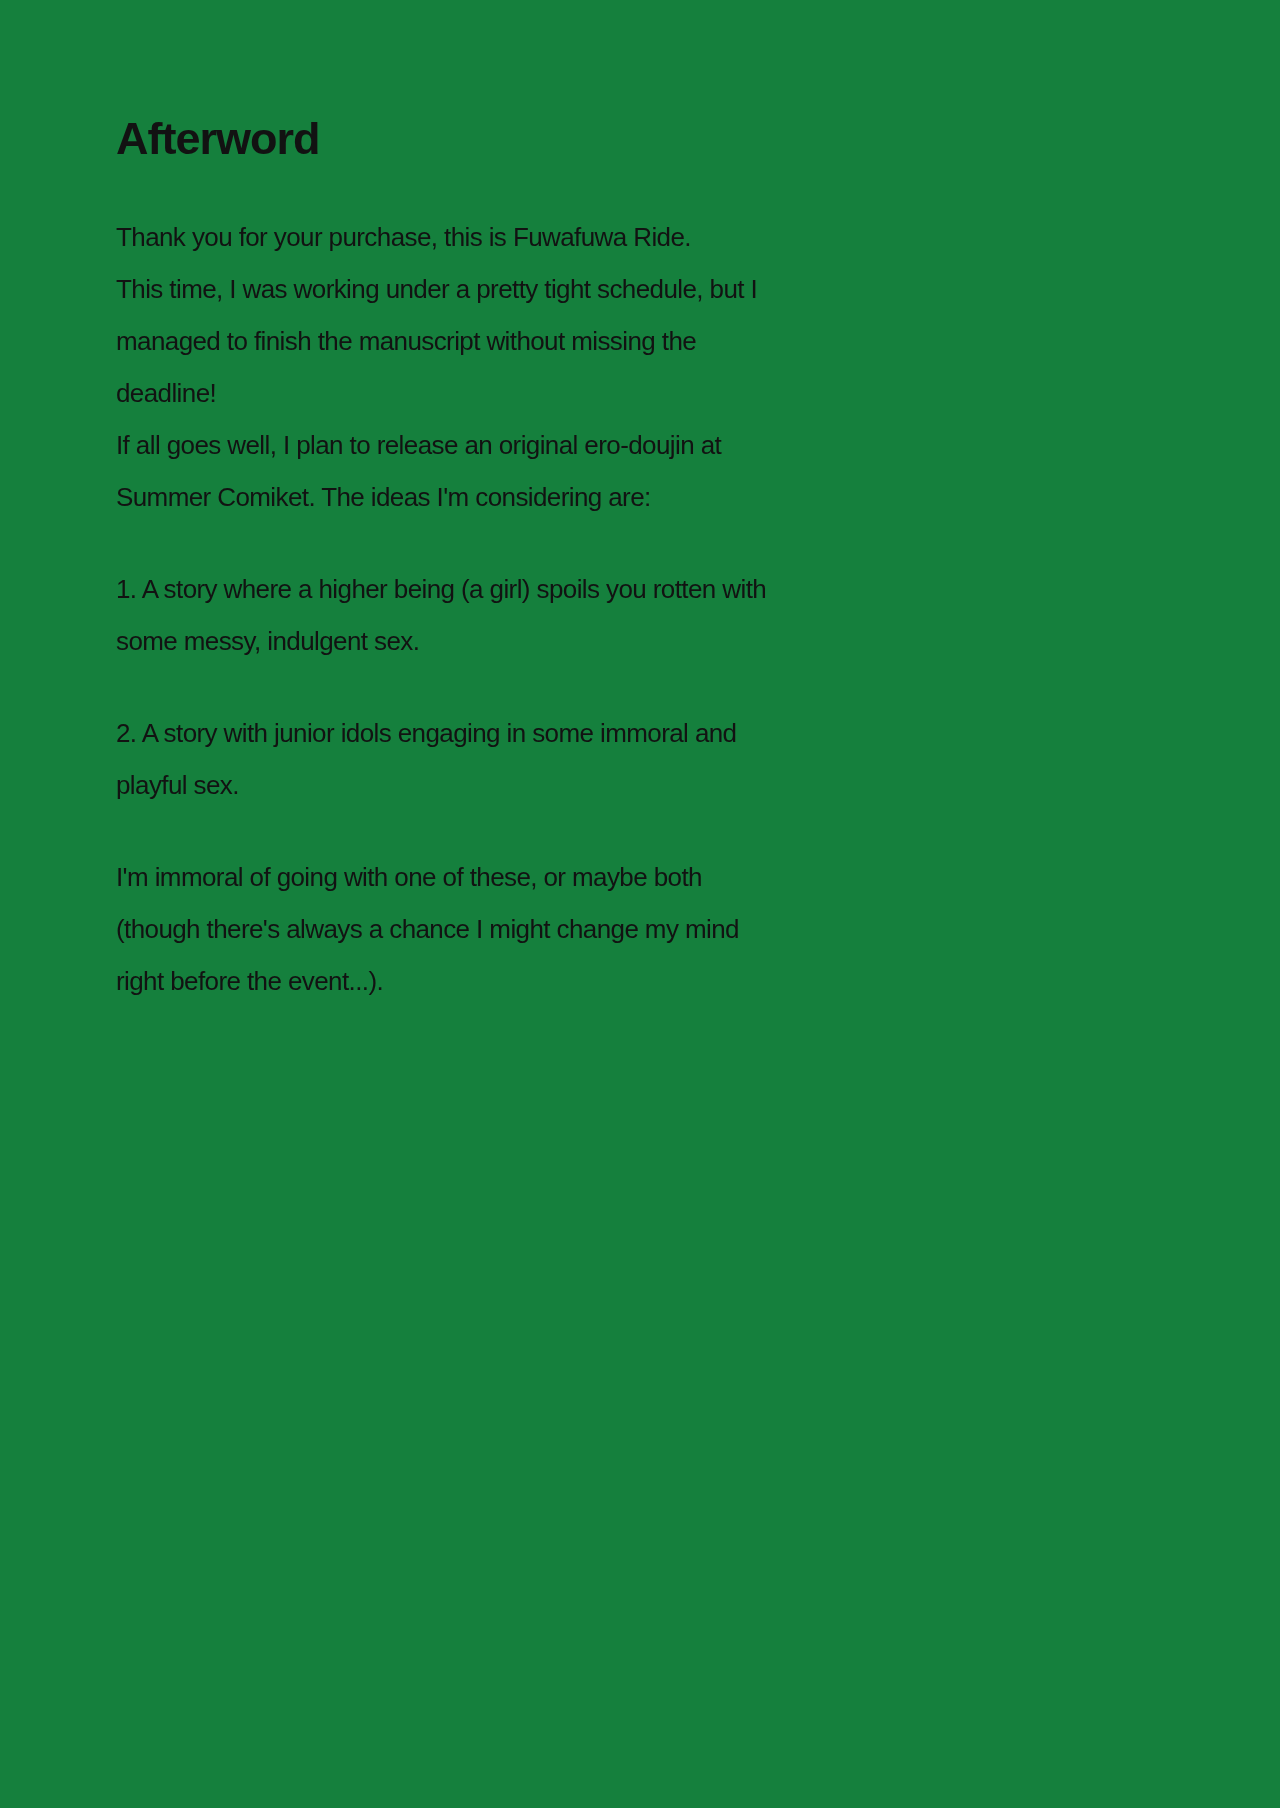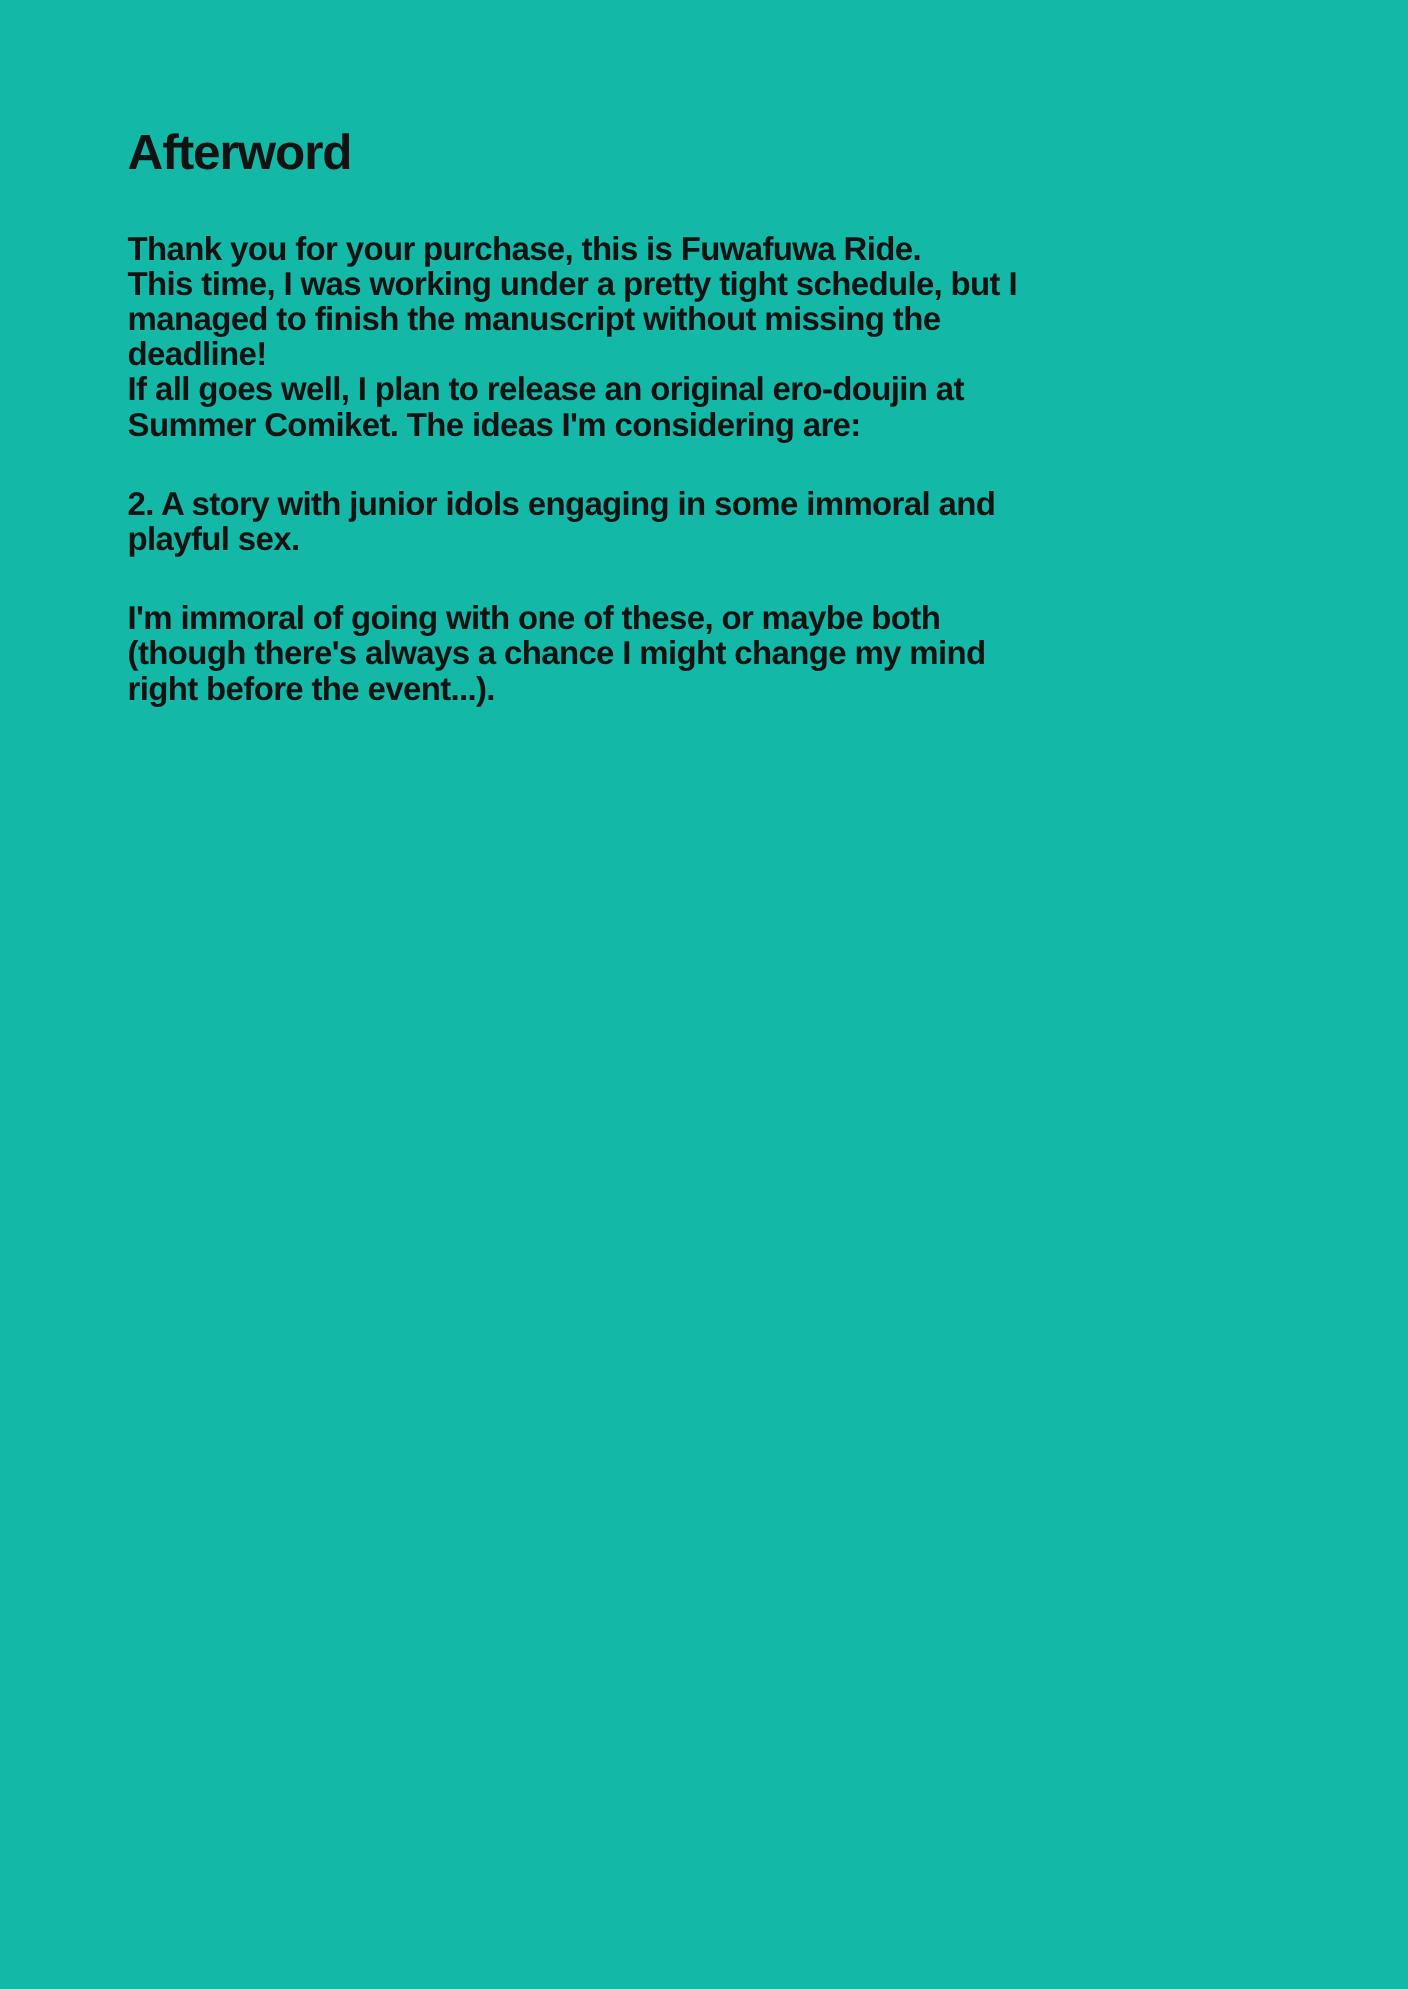--- a/index.html
+++ b/index.html
@@ -12,53 +12,55 @@
     height: 1808px;
     font-family: "Liberation Sans", "DejaVu Sans", sans-serif;
     color: #121212;
     overflow: hidden;
   }
   .page {
     box-sizing: border-box;
     width: 1280px;
     height: 1808px;
     padding: 116px 90px 0 116px;
-    background: #14b8a6;
+    background: #15803d;
   }
   .page-title {
     margin: 0 0 50px 0;
     font-size: 45px;
     font-weight: 700;
     letter-spacing: -1px;
     line-height: 1;
     color: #121212;
   }
   .para {
     margin: 0 0 40px 0;
-    font-size: 30px;
-    font-weight: 700;
+    font-size: 26px;
+    font-weight: 400;
     letter-spacing: -0.6px;
-    line-height: 32px;
+    line-height: 52px;
     white-space: pre-line; 
     color: #121212;
   }
 </style>
 </head>
 <body>
 
 <div class="page">
   <h1 class="page-title">Afterword</h1>
 
   <p class="para">Thank you for your purchase, this is Fuwafuwa Ride.
 This time, I was working under a pretty tight schedule, but I
 managed to finish the manuscript without missing the
 deadline!
 If all goes well, I plan to release an original ero-doujin at
 Summer Comiket. The ideas I'm considering are:</p>
 
+  <p class="para">1. A story where a higher being (a girl) spoils you rotten with
+some messy, indulgent sex.</p>
 
   <p class="para">2. A story with junior idols engaging in some immoral and
 playful sex.</p>
 
   <p class="para">I'm immoral of going with one of these, or maybe both
 (though there's always a chance I might change my mind
 right before the event...).</p>
 
 
 

